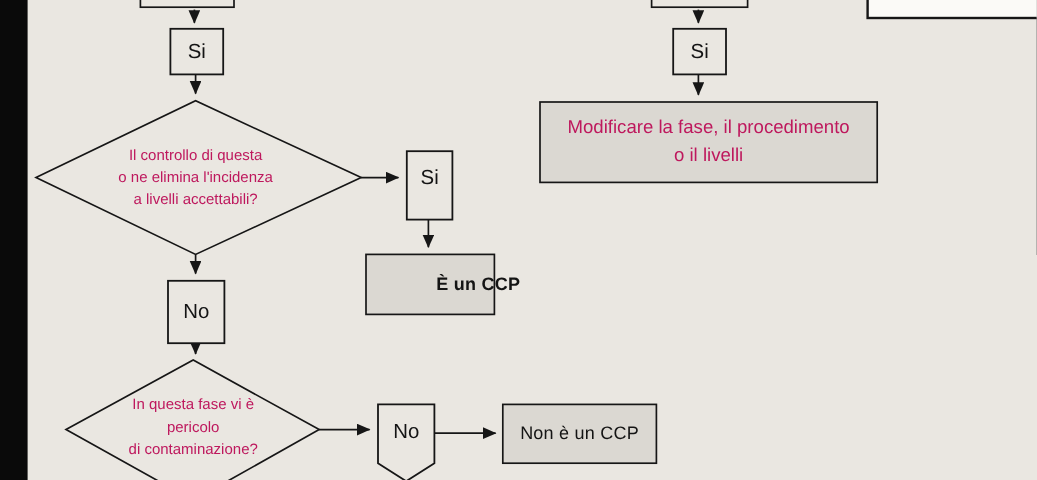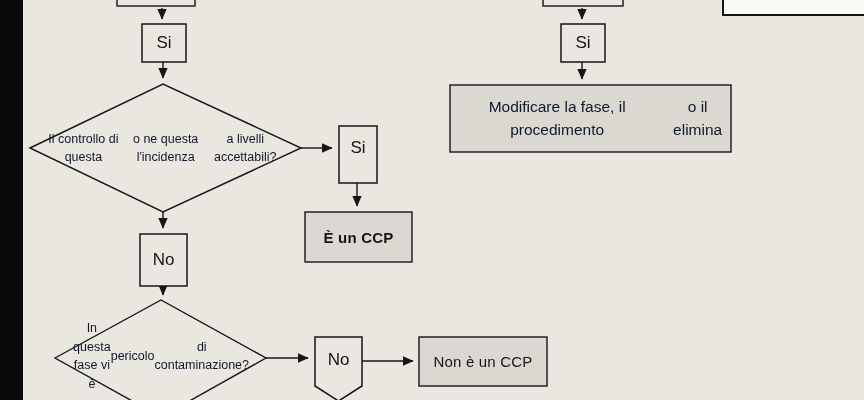--- a/index.html
+++ b/index.html
@@ -7,22 +7,22 @@
     position:relative;
     width:864px;height:400px;
     background:#eae7e1;
     overflow:hidden;
     font-family:Liberation Sans, sans-serif;
     color:#141414;
   }
   .shapes{position:absolute;left:0;top:0;}
   .lbl{position:absolute;display:flex;align-items:center;justify-content:center;
        text-align:center;color:#141414;}
-  .lbl-col{position:absolute;display:flex;flex-direction:row;align-items:center;
-       justify-content:center;text-align:center;color:#0f172a;}
+  .lbl-col{position:absolute;display:flex;flex-direction:column;align-items:center;
+       justify-content:center;text-align:center;color:#be185d;}
   .small-node{font-size:17px;}
   .result{font-size:15px;letter-spacing:.2px;}
   .diamond-text{font-size:12.5px;line-height:1.48;}
 </style>
 </head>
 <body>
 
 <div class="page">
 
   <svg class="shapes" width="864" height="400" viewBox="0 0 864 400">
@@ -67,32 +67,32 @@
   <div class="lbl small-node" style="left:142px;top:24px;width:44px;height:38px;">Si</div>
 
   <div class="lbl small-node" style="left:339px;top:126px;width:38px;height:44px;">Si</div>
 
   <div class="lbl small-node" style="left:561px;top:24px;width:44px;height:38px;">Si</div>
 
   <div class="lbl small-node" style="left:140px;top:234px;width:47px;height:52px;">No</div>
 
   <div class="lbl small-node" style="left:315px;top:337px;width:47px;height:46px;">No</div>
 
-  <div class="lbl result" style="left:305px;top:212px;width:107px;height:50px;font-weight:bold;">È un CCP</div>
+  <div class="lbl result" style="left:305px;top:212px;width:107px;height:50px;font-weight:bold;padding-left:40px;">È un CCP</div>
 
   <div class="lbl result" style="left:419px;top:337px;width:128px;height:49px;text-align:right;">Non è un CCP</div>
 
   <div class="lbl-col" style="left:450px;top:85px;width:281px;height:67px;font-size:15.5px;line-height:1.45;">
     <div>Modificare la fase, il procedimento</div>
-    <div>o il elimina</div>
+    <div>o il livelli</div>
   </div>
 
   <div class="lbl-col diamond-text" style="left:45px;top:108px;width:236px;height:80px;align-items:center;">
     <div>Il controllo di questa</div>
-    <div>o ne questa l'incidenza</div>
+    <div>o ne elimina l'incidenza</div>
     <div>a livelli accettabili?</div>
   </div>
 
   <div class="lbl-col diamond-text" style="left:73px;top:326px;width:176px;height:60px;">
     <div>In questa fase vi è</div>
     <div>pericolo</div>
     <div>di contaminazione?</div>
   </div>
 
 </div>

